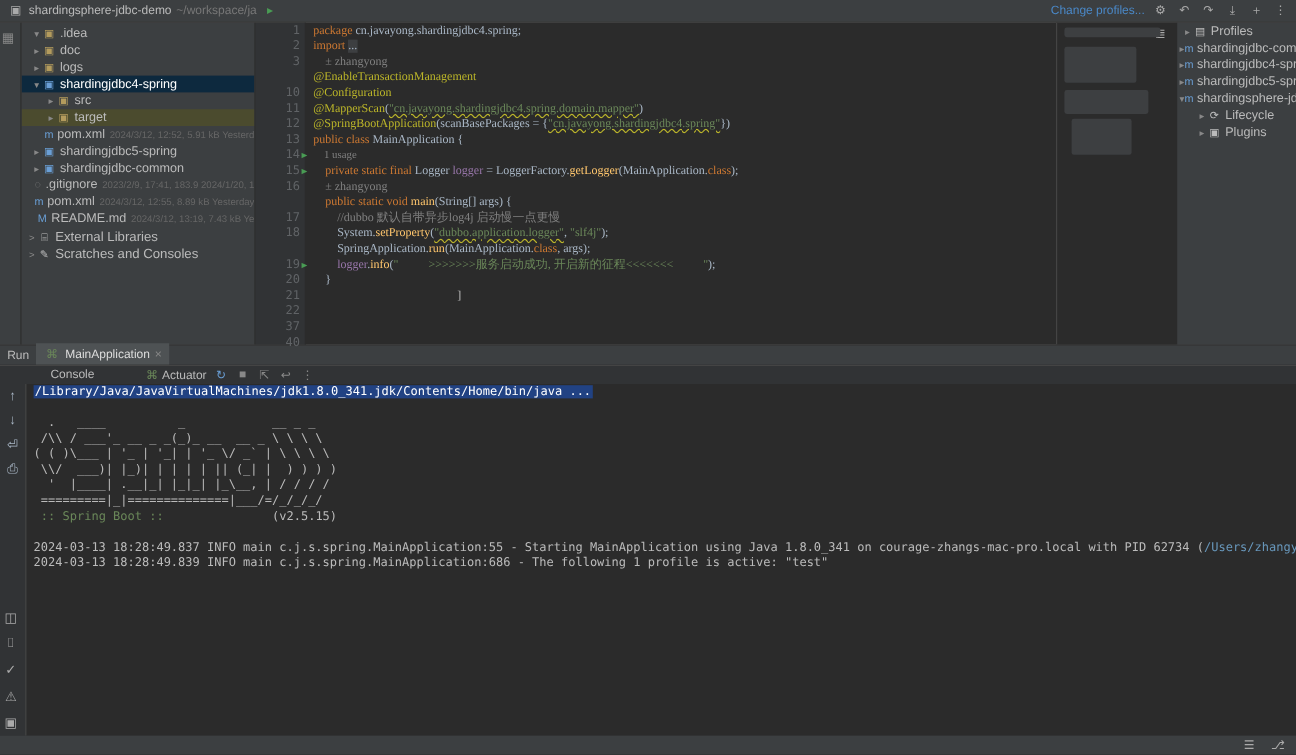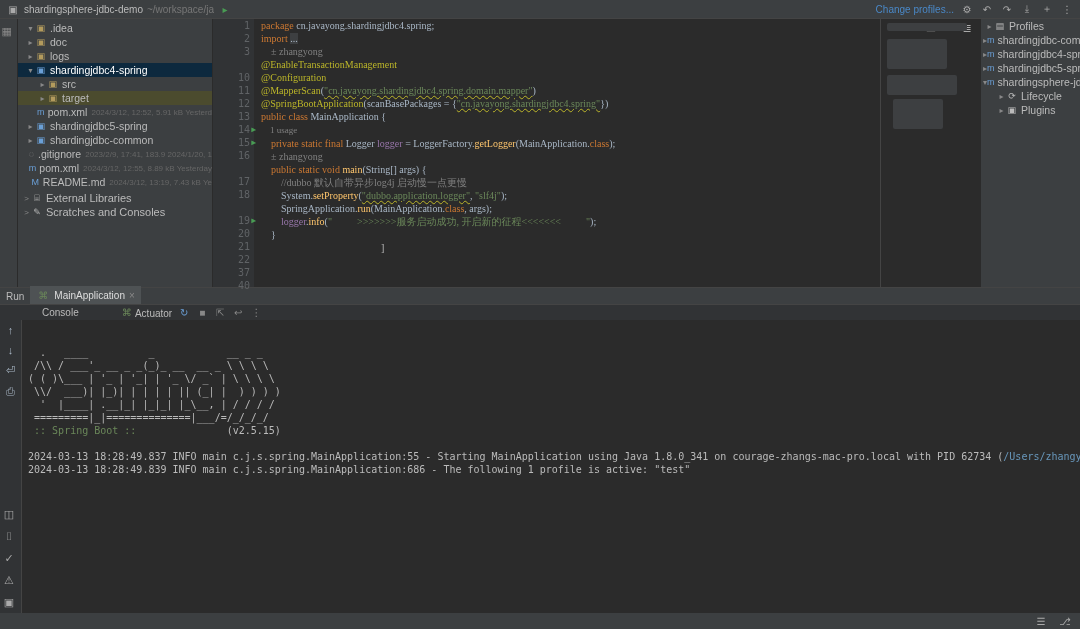--- a/index.html
+++ b/index.html
@@ -411,21 +411,21 @@
       <span class="cicon">↩</span>
       <span class="cicon">⋮</span>
     </div>
     <div class="console-out">
       <div class="console-gutter">
         <span class="cicon">↑</span>
         <span class="cicon">↓</span>
         <span class="cicon">⏎</span>
         <span class="cicon">⎙</span>
       </div>
-      <div class="console-text" id="console">
+      <div class="console-text" id="console"><span class="hl">/Library/Java/JavaVirtualMachines/jdk1.8.0_341.jdk/Contents/Home/bin/java ...</span>
 
   .   ____          _            __ _ _
  /\\ / ___'_ __ _ _(_)_ __  __ _ \ \ \ \
 ( ( )\___ | '_ | '_| | '_ \/ _` | \ \ \ \
  \\/  ___)| |_)| | | | | || (_| |  ) ) ) )
   '  |____| .__|_| |_|_| |_\__, | / / / /
  =========|_|==============|___/=/_/_/_/
  <span class="green">:: Spring Boot ::</span>               (v2.5.15)
 
 2024-03-13 18:28:49.837 INFO main c.j.s.spring.MainApplication:55 - Starting MainApplication using Java 1.8.0_341 on courage-zhangs-mac-pro.local with PID 62734 (<span class="blue">/Users/zhangyong/workspace/java/shardingsphere-jdbc-demo/s</span>

